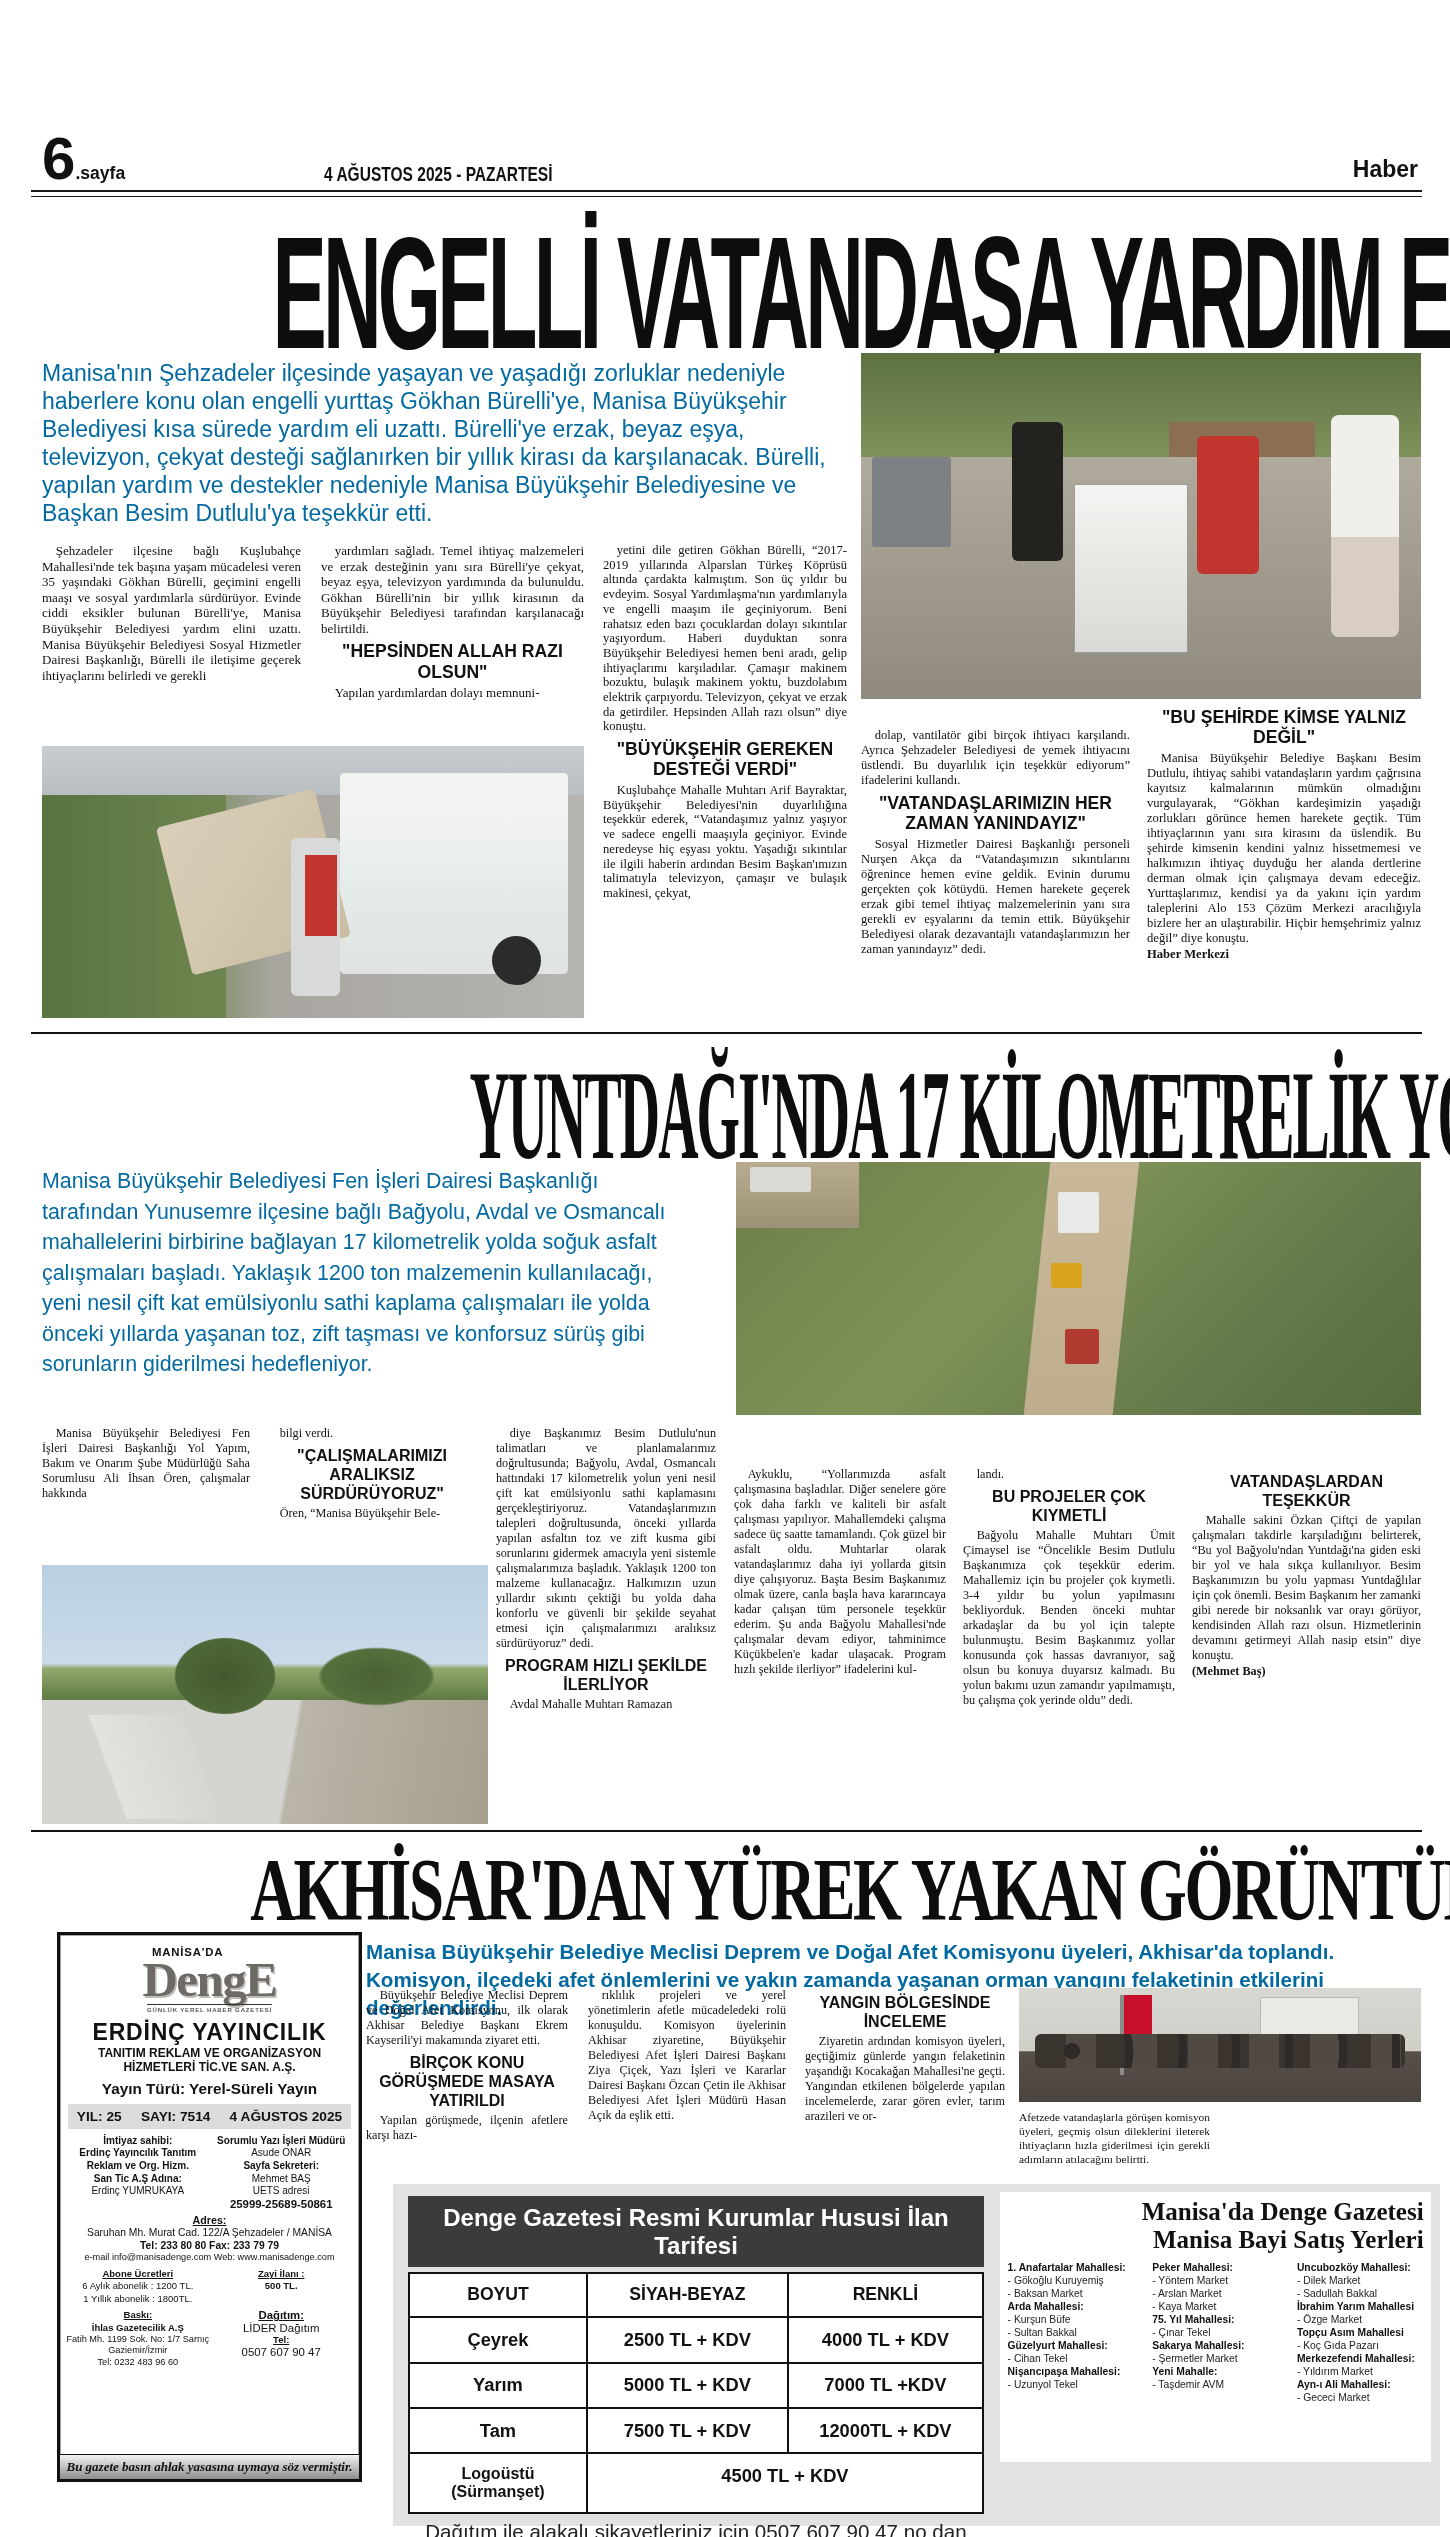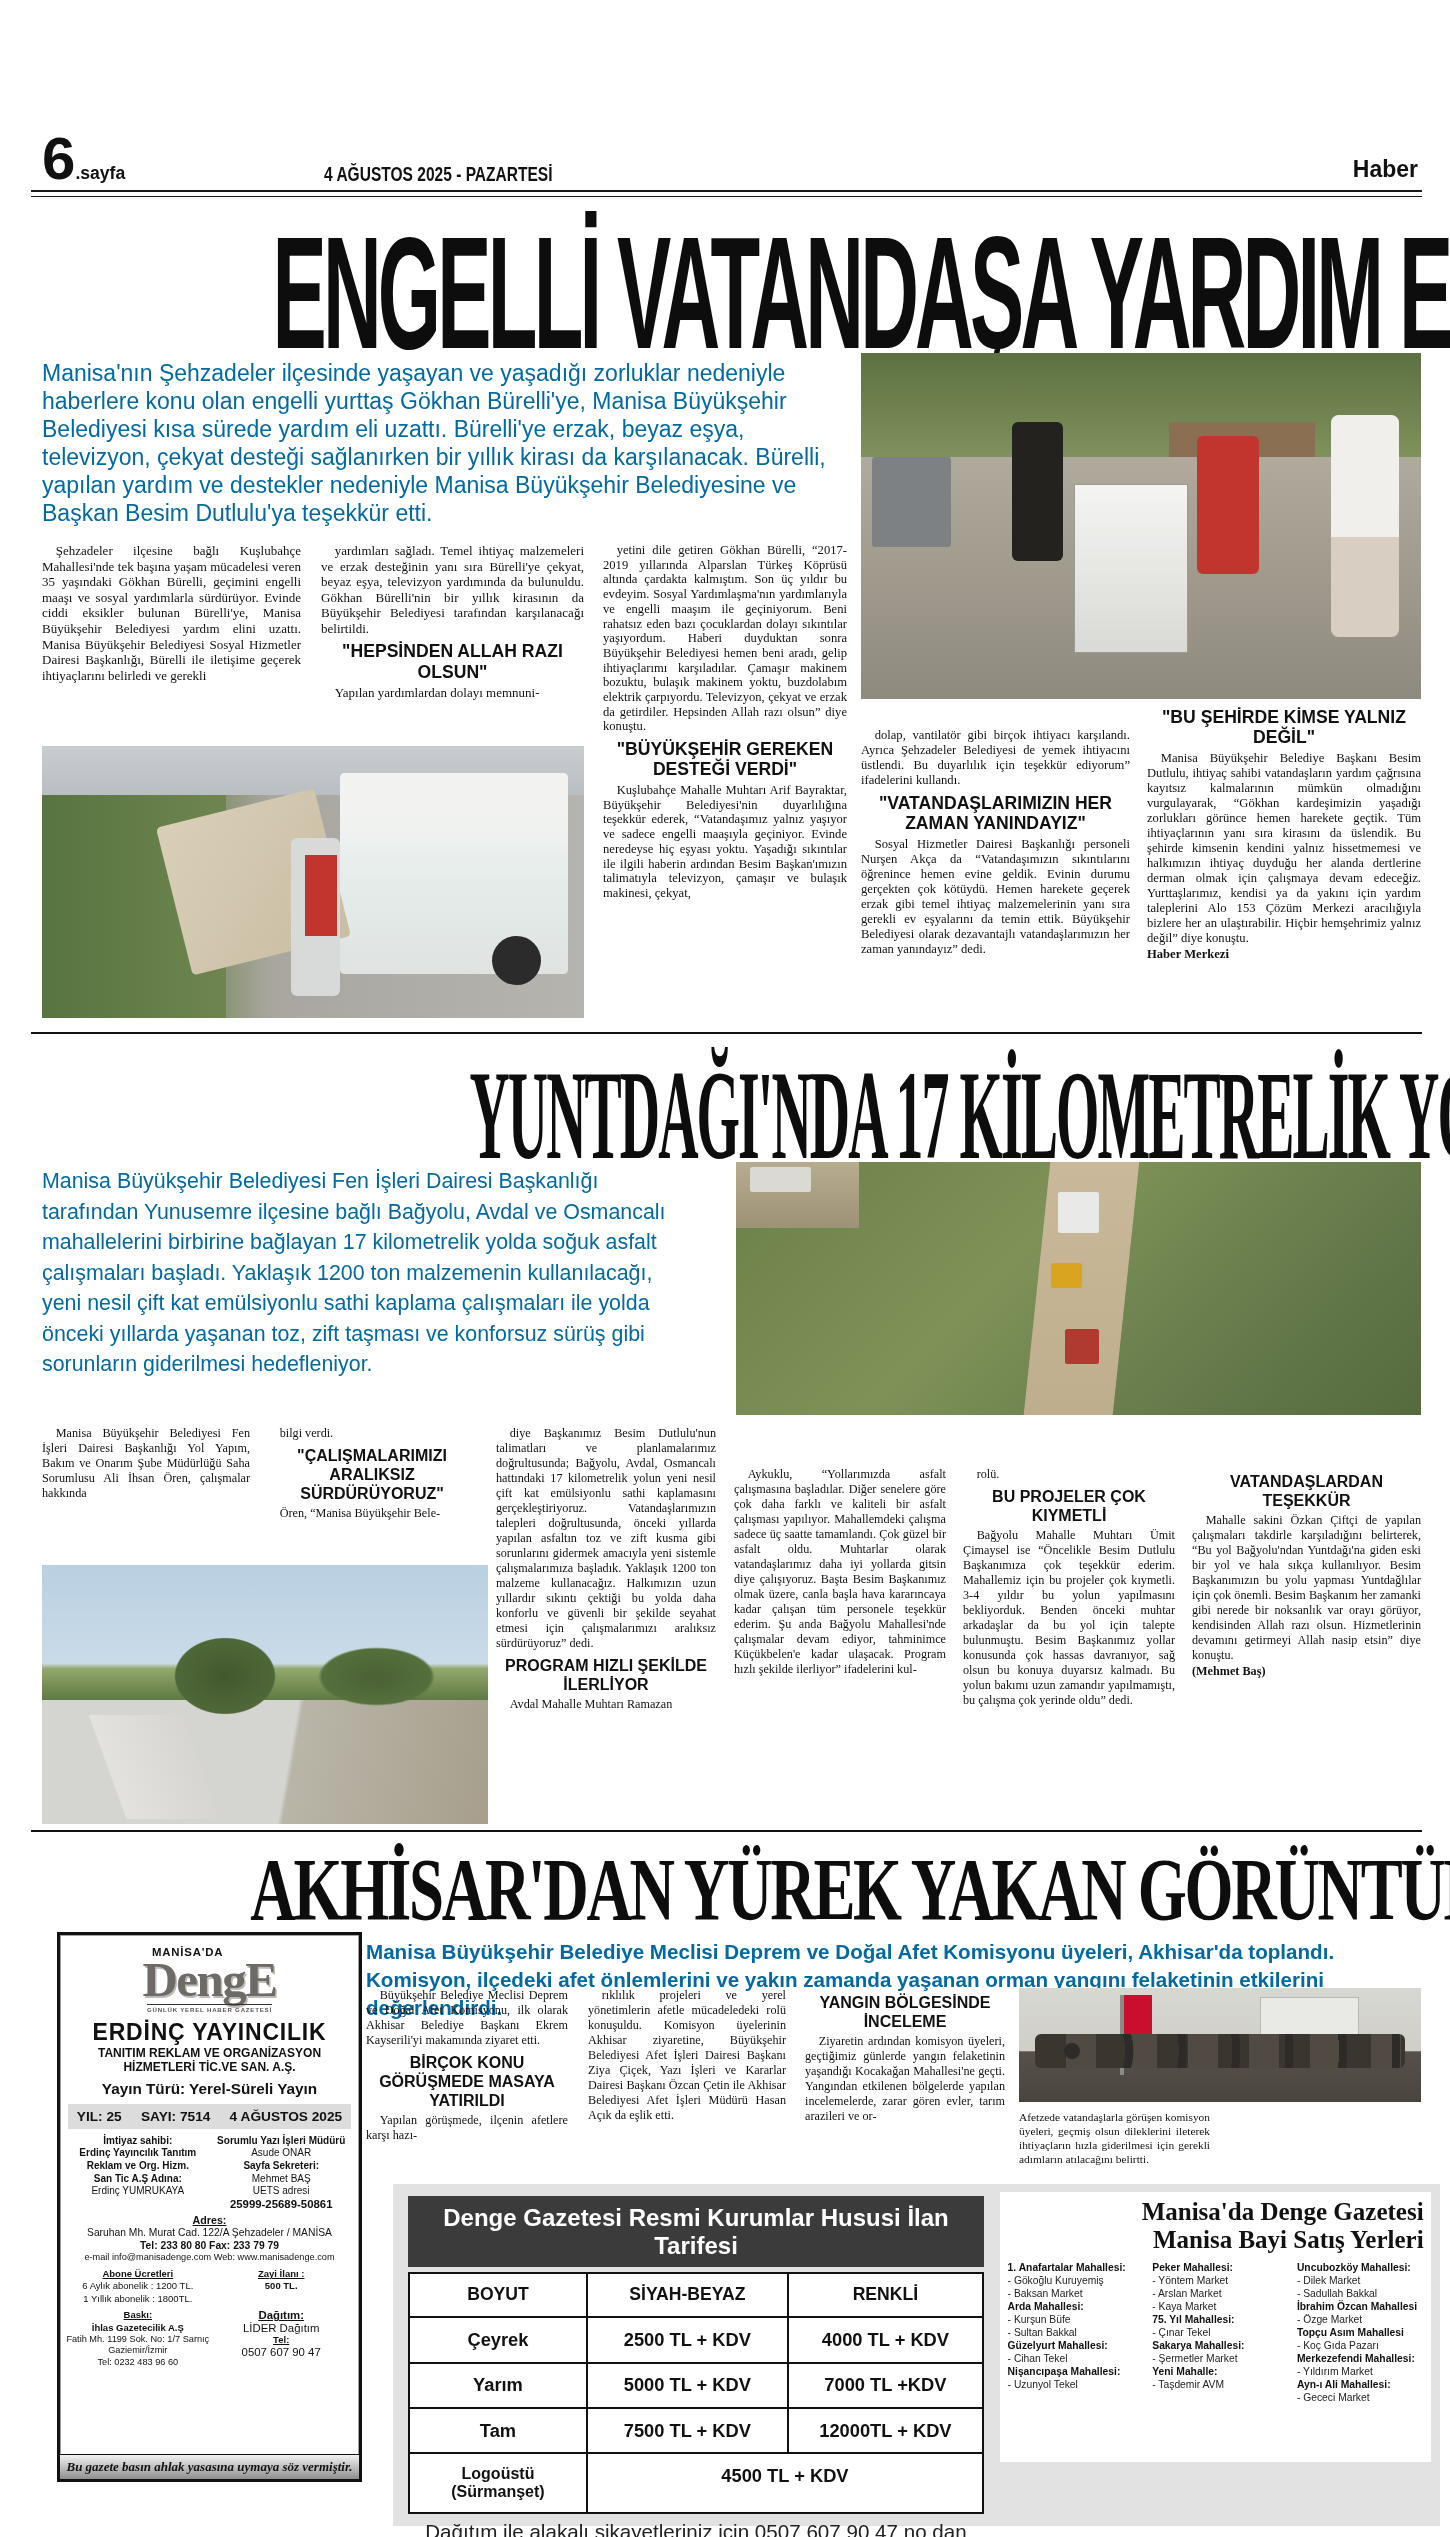--- a/index.html
+++ b/index.html
@@ -175,21 +175,21 @@
     </div>
   <div class="abs col colsz2" style="left:496px;top:1426px;width:220px;height:398px;">
       <div class="col-para">diye Başkanımız Besim Dutlulu'nun talimatları ve planlamalarımız doğrultusunda; Bağyolu, Avdal, Osmancalı hattındaki 17 kilometrelik yolun yeni nesil çift kat emülsiyonlu sathi kaplamasını gerçekleştiriyoruz. Vatandaşlarımızın talepleri doğrultusunda, önceki yıllarda yapılan asfaltın toz ve zift kusma gibi sorunlarını gidermek amacıyla yeni sistemle çalışmalarımıza başladık. Yaklaşık 1200 ton malzeme kullanacağız. Halkımızın uzun yıllardır sıkıntı çektiği bu yolda daha konforlu ve güvenli bir şekilde seyahat etmesi için çalışmalarımızı aralıksız sürdürüyoruz” dedi.</div>
       <div class="col-subhead">PROGRAM HIZLI ŞEKİLDE İLERLİYOR</div>
       <div class="col-para">Avdal Mahalle Muhtarı Ramazan</div>
     </div>
   <div class="abs col colsz2" style="left:734px;top:1467px;width:212px;height:357px;">
       <div class="col-para">Aykuklu, “Yollarımızda asfalt çalışmasına başladılar. Diğer senelere göre çok daha farklı ve kaliteli bir asfalt çalışması yapılıyor. Mahallemdeki çalışma sadece üç saatte tamamlandı. Çok güzel bir asfalt oldu. Muhtarlar olarak vatandaşlarımız daha iyi yollarda gitsin diye çalışıyoruz. Başta Besim Başkanımız olmak üzere, canla başla hava kararıncaya kadar çalışan tüm personele teşekkür ederim. Şu anda Bağyolu Mahallesi'nde çalışmalar devam ediyor, tahminimce Küçükbelen'e kadar ulaşacak. Program hızlı şekilde ilerliyor” ifadelerini kul-</div>
     </div>
   <div class="abs col colsz2" style="left:963px;top:1467px;width:212px;height:357px;">
-      <div class="col-para">rolü.</div>
+      <div class="col-para">landı.</div>
       <div class="col-subhead">BU PROJELER ÇOK KIYMETLİ</div>
       <div class="col-para">Bağyolu Mahalle Muhtarı Ümit Çimaysel ise “Öncelikle Besim Dutlulu Başkanımıza çok teşekkür ederim. Mahallemiz için bu projeler çok kıymetli. 3-4 yıldır bu yolun yapılmasını bekliyorduk. Benden önceki muhtar arkadaşlar da bu yol için talepte bulunmuştu. Besim Başkanımız yollar konusunda çok hassas davranıyor, sağ olsun bu konuya duyarsız kalmadı. Bu yolun bakımı uzun zamandır yapılmamıştı, bu çalışma çok yerinde oldu” dedi.</div>
     </div>
   <div class="abs col colsz2" style="left:1192px;top:1467px;width:229px;height:357px;">
       <div class="col-subhead">VATANDAŞLARDAN TEŞEKKÜR</div>
       <div class="col-para">Mahalle sakini Özkan Çiftçi de yapılan çalışmaları takdirle karşıladığını belirterek, “Bu yol Bağyolu'ndan Yuntdağı'na giden eski bir yol ve hala sıkça kullanılıyor. Besim Başkanımızın bu yolu yapması Yuntdağlılar için çok önemli. Besim Başkanım her zamanki gibi nerede bir noksanlık var orayı görüyor, kendisinden Allah razı olsun. Hizmetlerinin devamını getirmeyi Allah nasip etsin” diye konuştu.</div>
       <div class="col-byline">(Mehmet Baş)</div>
     </div>
 
   <div class="abs photo" style="left:42px;top:1565px;width:446px;height:259px;background:linear-gradient(#b9d0e2 0%,#cadbe8 38%,#93a86d 40%,#5f7a44 52%,#c9c9c5 56%,#cfcfcb 100%);">
@@ -336,21 +336,21 @@
           <div class="bayi-item">- Çınar Tekel</div>
           <div class="bayi-heading">Sakarya Mahallesi:</div>
           <div class="bayi-item">- Şermetler Market</div>
           <div class="bayi-heading">Yeni Mahalle:</div>
           <div class="bayi-item">- Taşdemir AVM</div>
         </div>
       <div>
           <div class="bayi-heading">Uncubozköy Mahallesi:</div>
           <div class="bayi-item">- Dilek Market</div>
           <div class="bayi-item">- Sadullah Bakkal</div>
-          <div class="bayi-heading">İbrahim Özcan Mahallesi</div>
+          <div class="bayi-heading">İbrahim Yarım Mahallesi</div>
           <div class="bayi-item">- Özge Market</div>
           <div class="bayi-heading">Topçu Asım Mahallesi</div>
           <div class="bayi-item">- Koç Gıda Pazarı</div>
           <div class="bayi-heading">Merkezefendi Mahallesi:</div>
           <div class="bayi-item">- Yıldırım Market</div>
           <div class="bayi-heading">Ayn-ı Ali Mahallesi:</div>
           <div class="bayi-item">- Gececi Market</div>
         </div>
     </div>
   </div>

